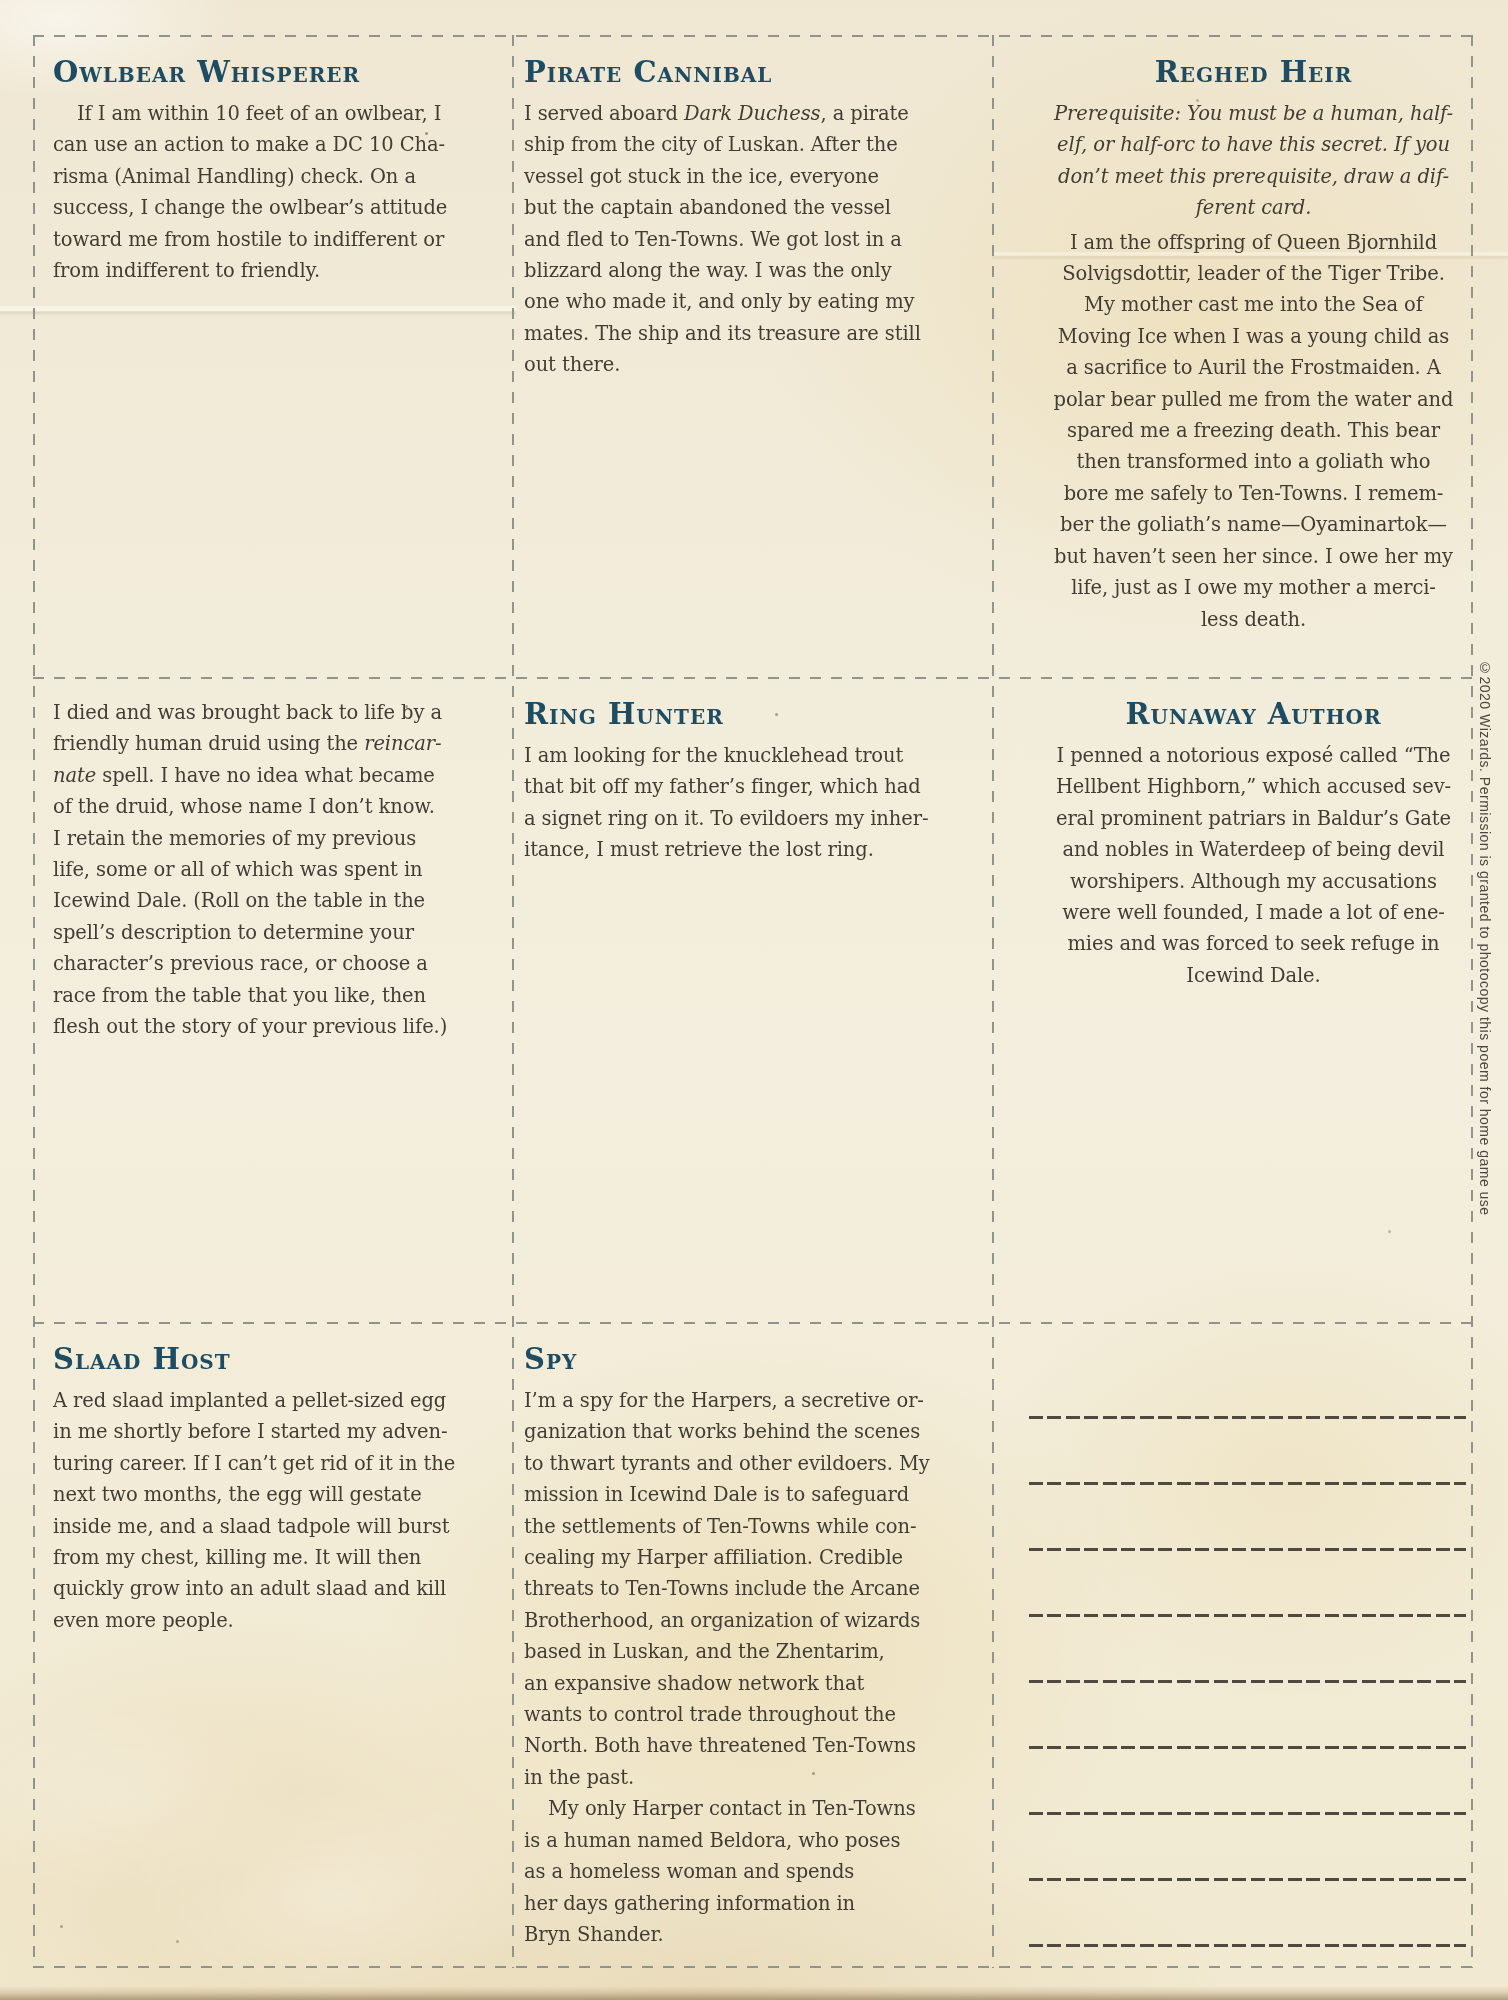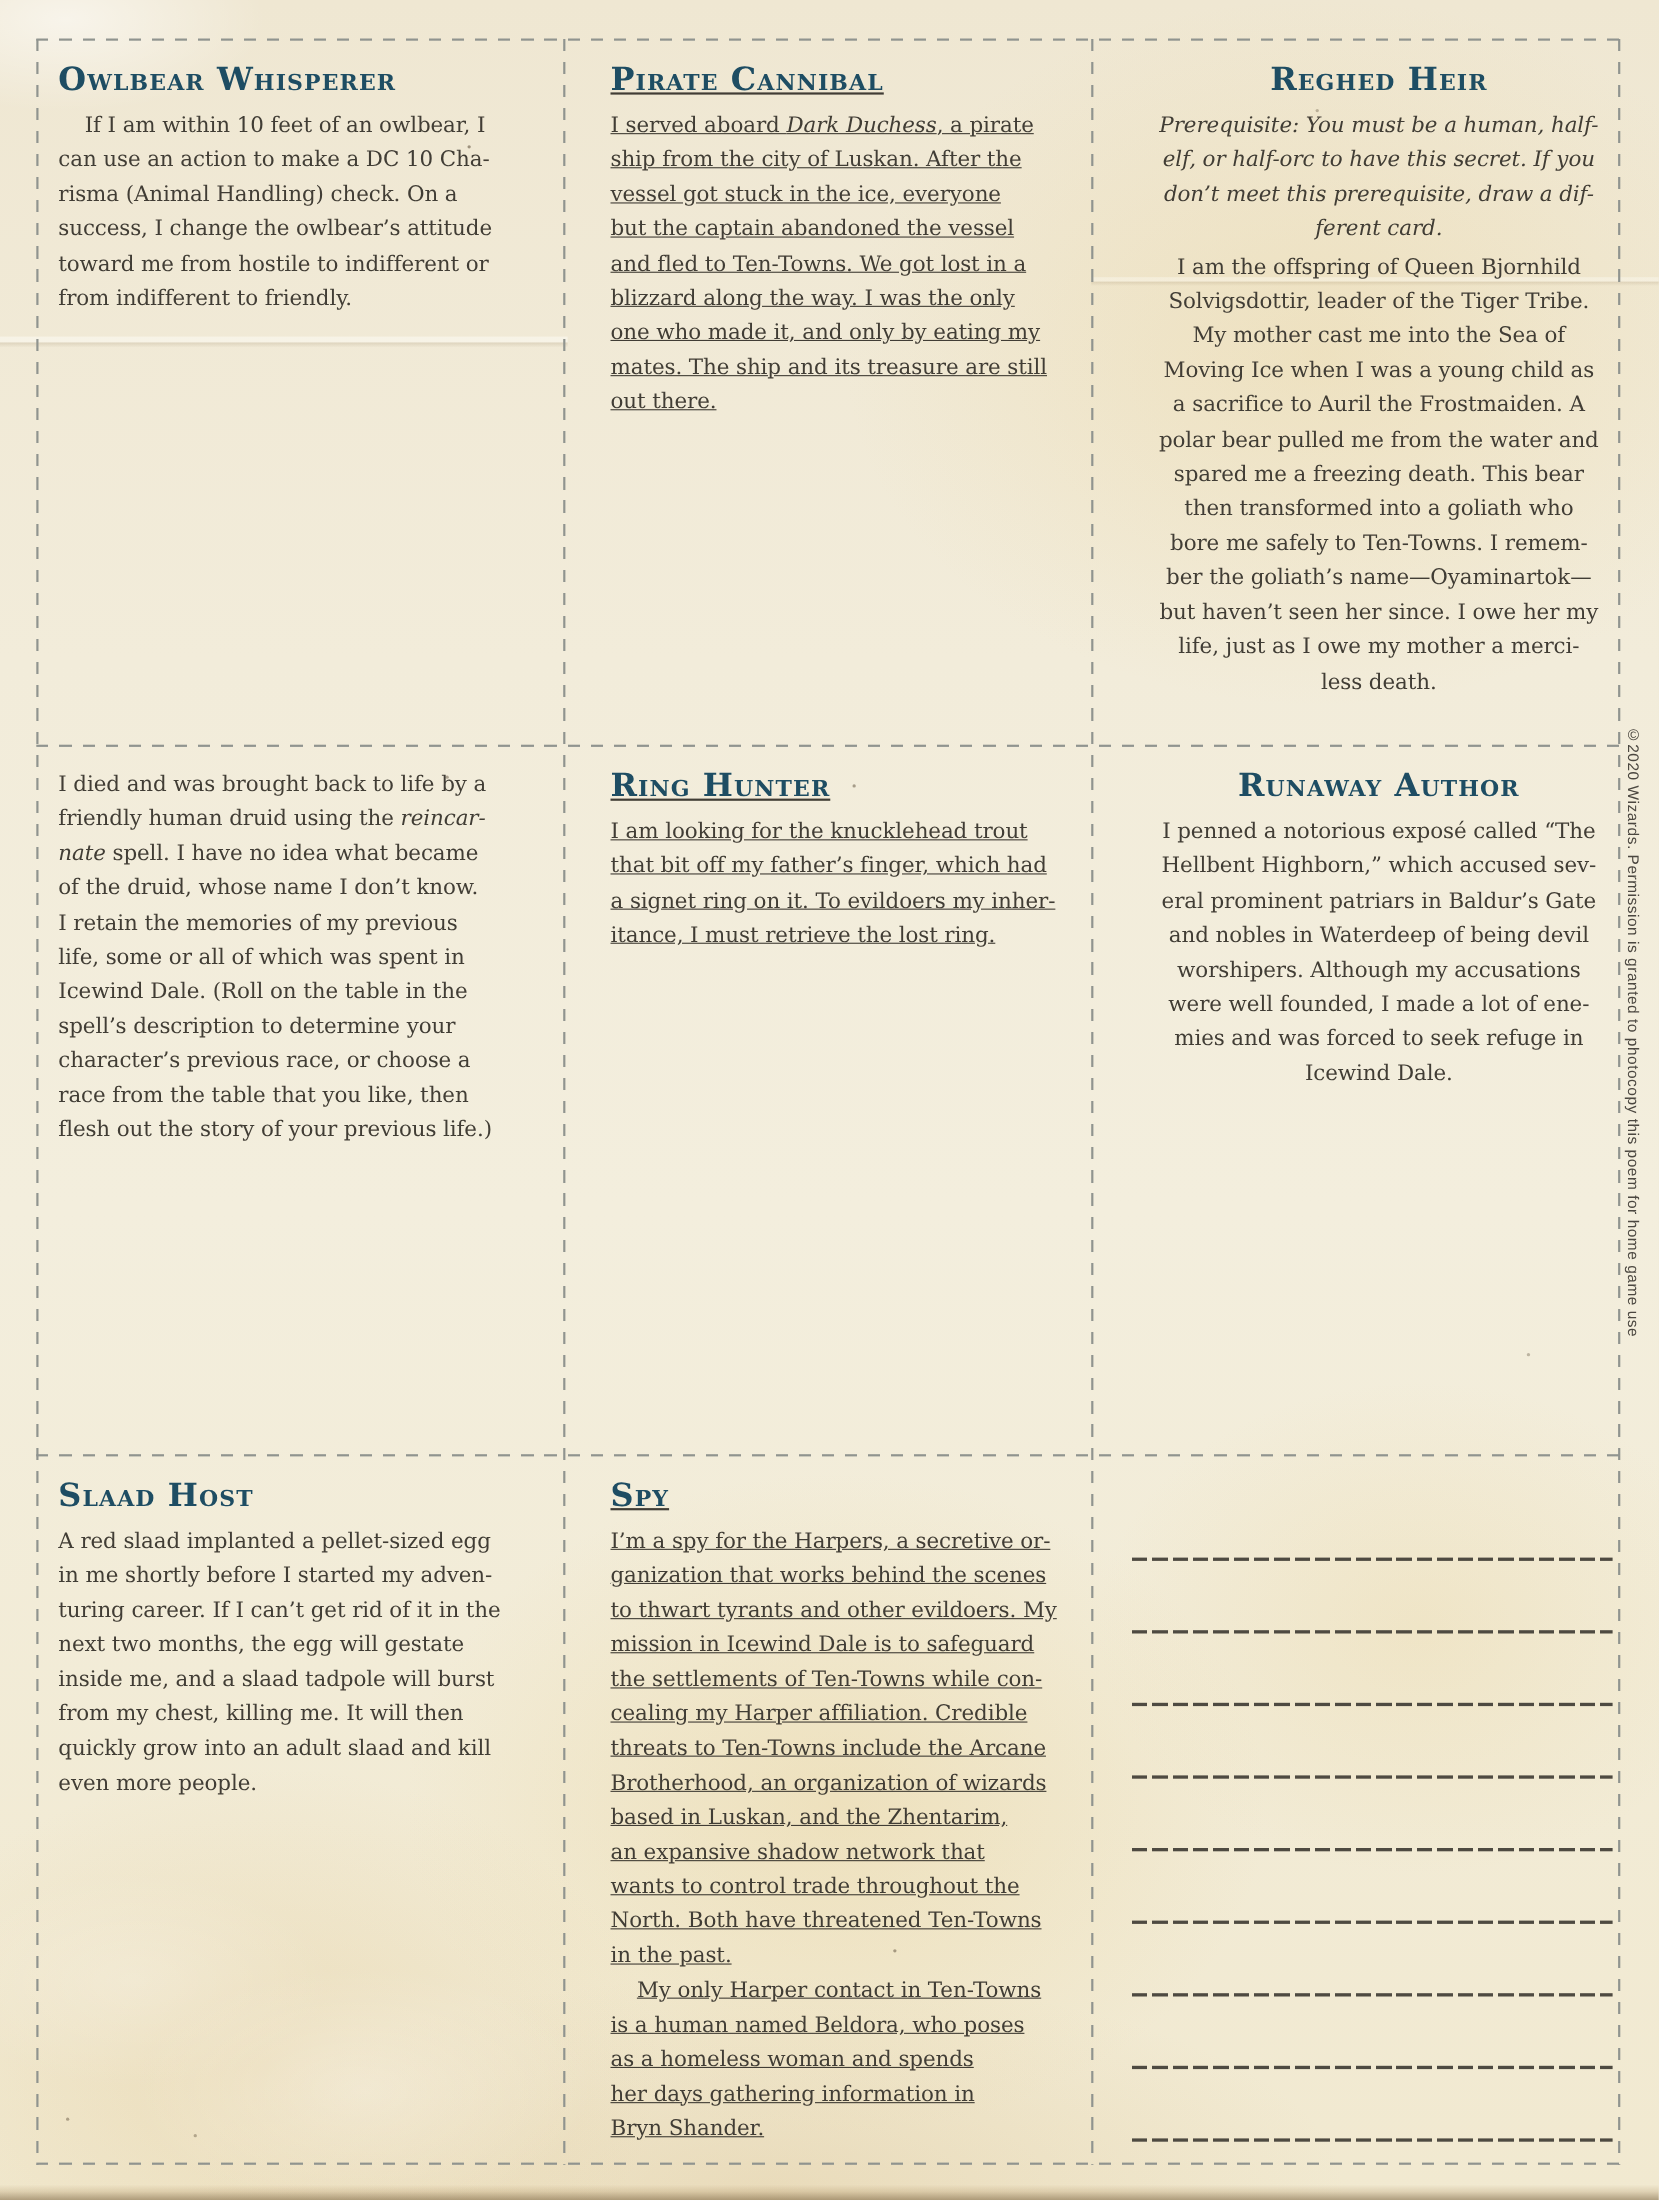--- a/index.html
+++ b/index.html
@@ -49,21 +49,21 @@
     white-space:pre-wrap;
   }
   .card .card-body p.indent { text-indent:24px; }
   .card .card-body p.gap { margin-top:3px; }
   .card .card-body em { font-style:italic; }
 
   .r1 { top:2px;    height:640px; }
   .r2 { top:644px;  height:643px; }
   .r3 { top:1289px; height:642px; }
   .c1 { left:2px; }
-  .c2 { left:504px;text-decoration:underline; }
+  .c2 { left:473px; }
   .c3 { left:978px;text-align:center; }
 
   
   .lines { margin-top:74px; width:437px; }
   .wline {
     height:3px; margin-bottom:63px;
     background:repeating-linear-gradient(90deg, #4e4a41 0 14px, rgba(0,0,0,0) 14px 18.5px);
   }
 
   

